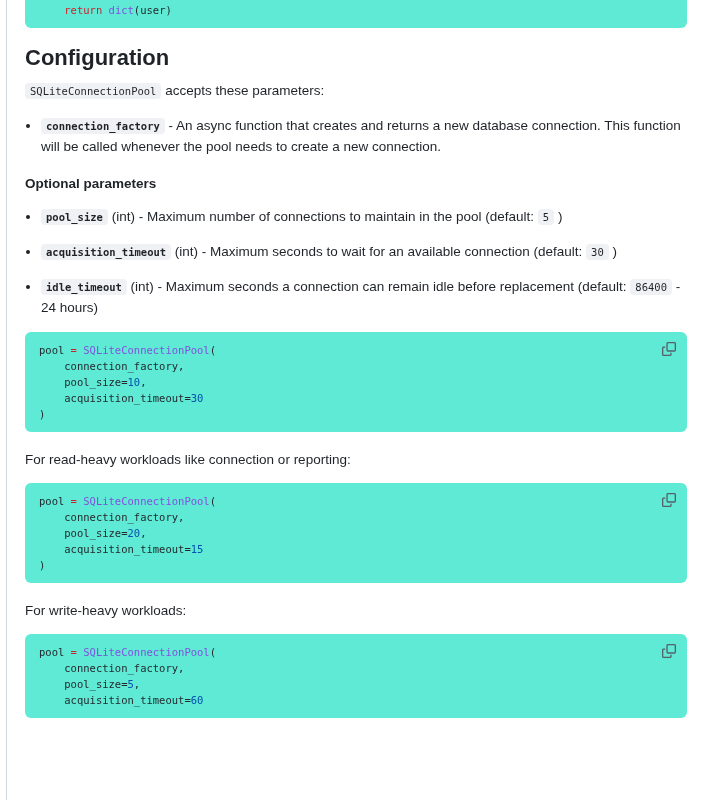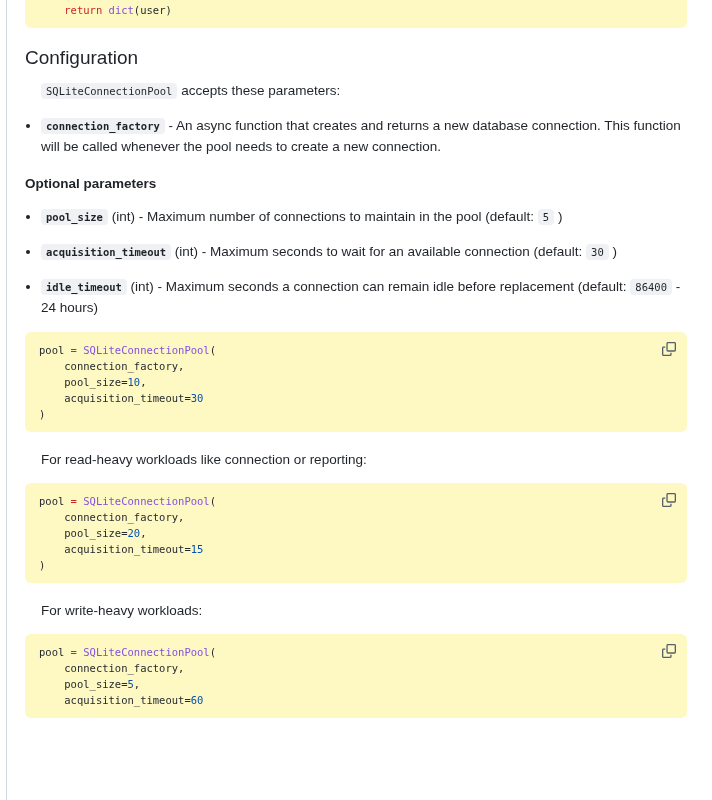--- a/index.html
+++ b/index.html
@@ -11,44 +11,44 @@
   }
   .page {
     box-sizing:border-box;
     margin-left:6px;
     border-left:1px solid #d0d7de;
     padding:0 25px 0 18px;
     width:706px; min-height:800px;
   }
   
   h3.doc-h3 {
-    font-size:19px; line-height:21px; font-weight:400;
+    font-size:22px; line-height:21px; font-weight:700;
     margin:19px 0 13px 0; color:#1f2328;
   }
   h4.doc-h4 {
     font-size:13.5px; line-height:17px; font-weight:700;
     margin:18px 0 10px 0; color:#1f2328;
   }
-  p.para { margin:0 0 13px 16px; }
+  p.para { margin:0 0 13px 0; }
   
   ul.doc-list { margin:14px 0 6px 0; padding-left:16px; list-style:disc; }
   ul.doc-list li { margin:0 2px 14px 0; line-height:21px; }
   
   code.inline-code {
     font-family:"DejaVu Sans Mono","Liberation Mono",monospace;
     font-size:10.5px; line-height:14px;
     background:#eff1f4; color:#1f2328;
     padding:2px 5px; border-radius:4px;
     white-space:nowrap;
   }
   code.inline-code.bold { font-weight:bold; }
   
   .codeblock-wrap { position:relative; margin:0 0 18px 0; }
   pre.codeblock {
-    margin:0; background:#fef9c3; border-radius:6px;
+    margin:0; background:#5eead4; border-radius:6px;
     padding:10px 14px; overflow:hidden;
     font-family:"DejaVu Sans Mono","Liberation Mono",monospace;
     font-size:10.5px; line-height:16px; color:#24292f;
   }
   pre.codeblock.partial { border-radius:0 0 6px 6px; padding-top:2px; padding-bottom:10px; margin:0 0 0 0; }
   .code-line { white-space:pre; }
   .tok-k { color:#cf222e; }
   .tok-e { color:#8250df; }
   .tok-n { color:#0550ae; }
   

